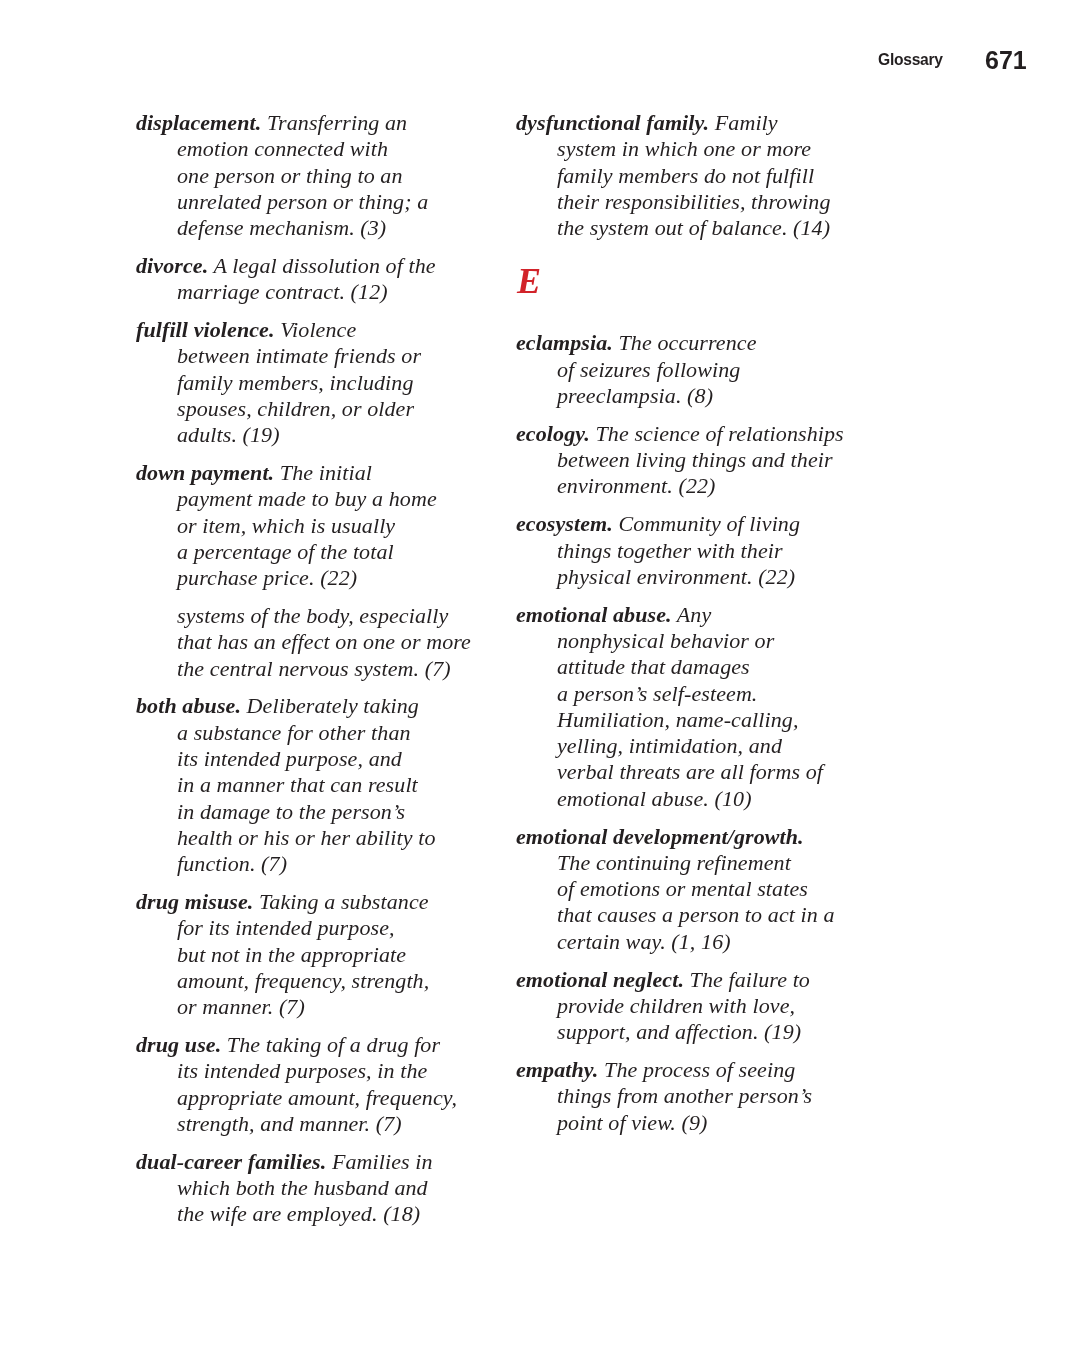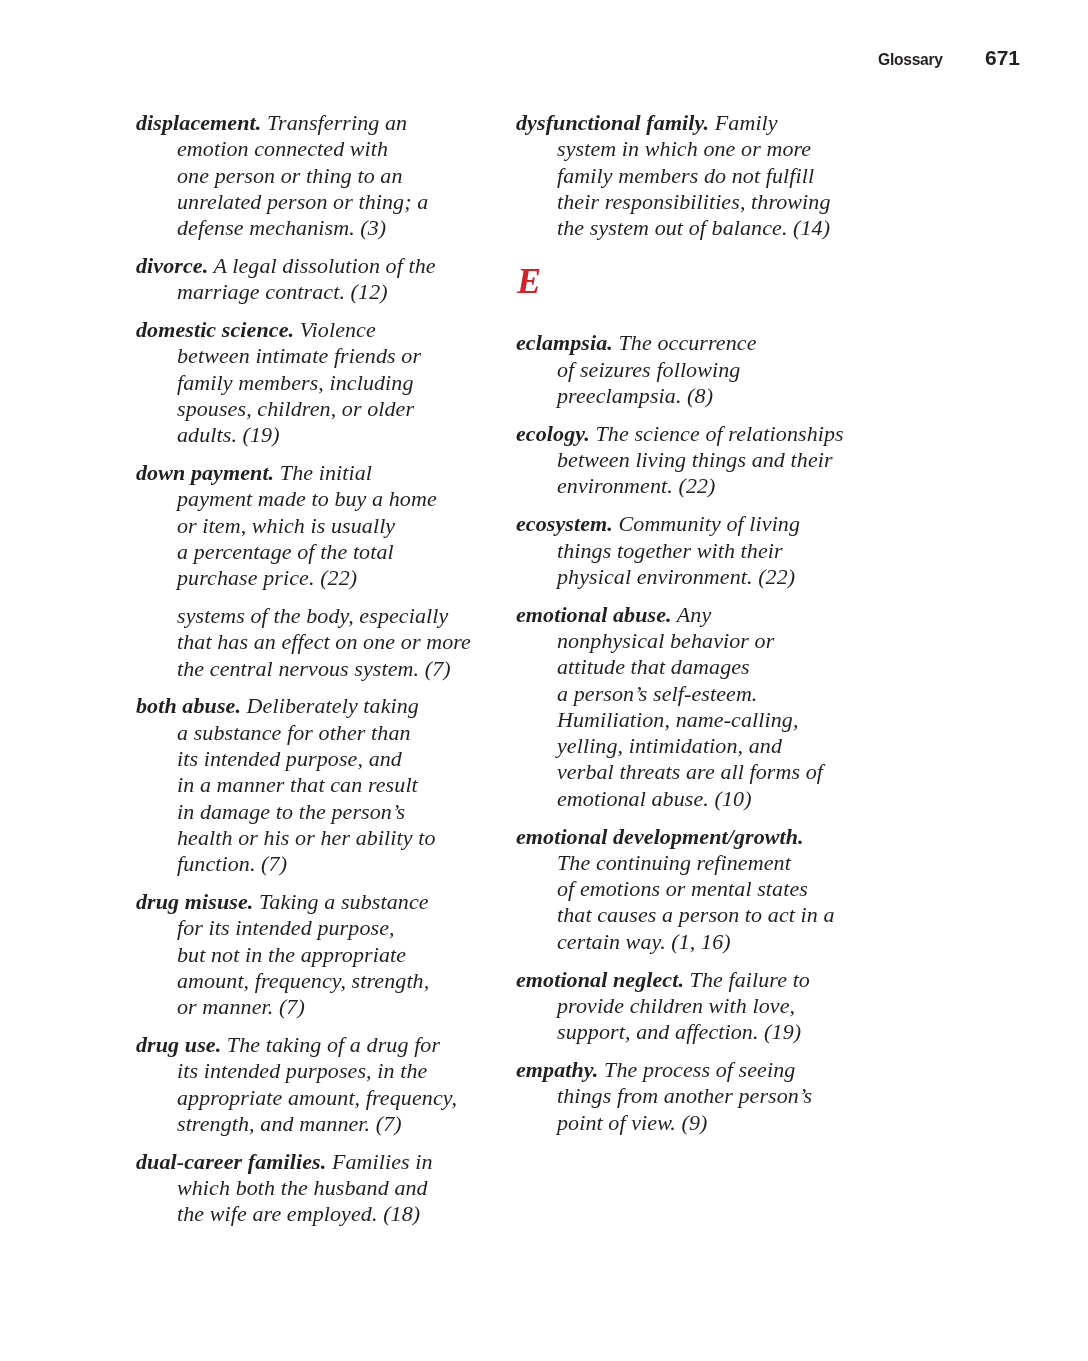--- a/index.html
+++ b/index.html
@@ -1,19 +1,19 @@
 <!DOCTYPE html>
 <html><head>
   <meta charset="utf-8">
   <style>
     html, body { margin: 0; padding: 0; background: #ffffff; }
     body { width: 1088px; height: 1361px; position: relative; overflow: hidden; color: #231f20; }
     .running-head { position: absolute; top: 46px; left: 0; width: 1084px; height: 30px; }
     .rh-title { position: absolute; left: 878px; top: 4px; font-family: "Liberation Sans", sans-serif; font-weight: bold; font-size: 17px; letter-spacing: -0.3px; transform: scaleX(0.92); transform-origin: left; }
-    .rh-page { position: absolute; left: 985px; top: 0px; font-family: "Liberation Sans", sans-serif; font-weight: bold; font-size: 21px; }
+    .rh-page { position: absolute; left: 985px; top: 0px; font-family: "Liberation Sans", sans-serif; font-weight: bold; font-size: 25px; }
     .col { position: absolute; top: 110px; font-family: "DejaVu Serif", "Liberation Serif", serif; font-size: 20px; line-height: 26.3px; font-style: italic; }
     .col-left { left: 136px; width: 350px; }
     .col-right { left: 516px; width: 360px; }
     .entry { margin: 0 0 11.5px 0; }
     .line { display: block; white-space: nowrap; font-family: "Liberation Serif", serif; font-size: 22px; letter-spacing: 0.1px; }
     .line.indent { padding-left: 41px; }
     .term { font-weight: bold; }
     .section-letter { font-family: "Liberation Serif", serif; font-weight: bold; font-size: 36px; color: #d2232a; margin: 20px 0 29px 1px; line-height: 40px; }
   </style>
 </head>
@@ -30,21 +30,21 @@
       <span class="line indent">emotion connected with</span>
       <span class="line indent">one person or thing to an</span>
       <span class="line indent">unrelated person or thing; a</span>
       <span class="line indent">defense mechanism. (3)</span>
     </div>
     <div class="entry">
       <span class="line"><span class="term">divorce.</span><span> A legal dissolution of the</span></span>
       <span class="line indent">marriage contract. (12)</span>
     </div>
     <div class="entry">
-      <span class="line"><span class="term">domestic science.</span><span> Violence</span></span>
+      <span class="line"><span class="term">fulfill violence.</span><span> Violence</span></span>
       <span class="line indent">between intimate friends or</span>
       <span class="line indent">family members, including</span>
       <span class="line indent">spouses, children, or older</span>
       <span class="line indent">adults. (19)</span>
     </div>
     <div class="entry">
       <span class="line"><span class="term">down payment.</span><span> The initial</span></span>
       <span class="line indent">payment made to buy a home</span>
       <span class="line indent">or item, which is usually</span>
       <span class="line indent">a percentage of the total</span>

